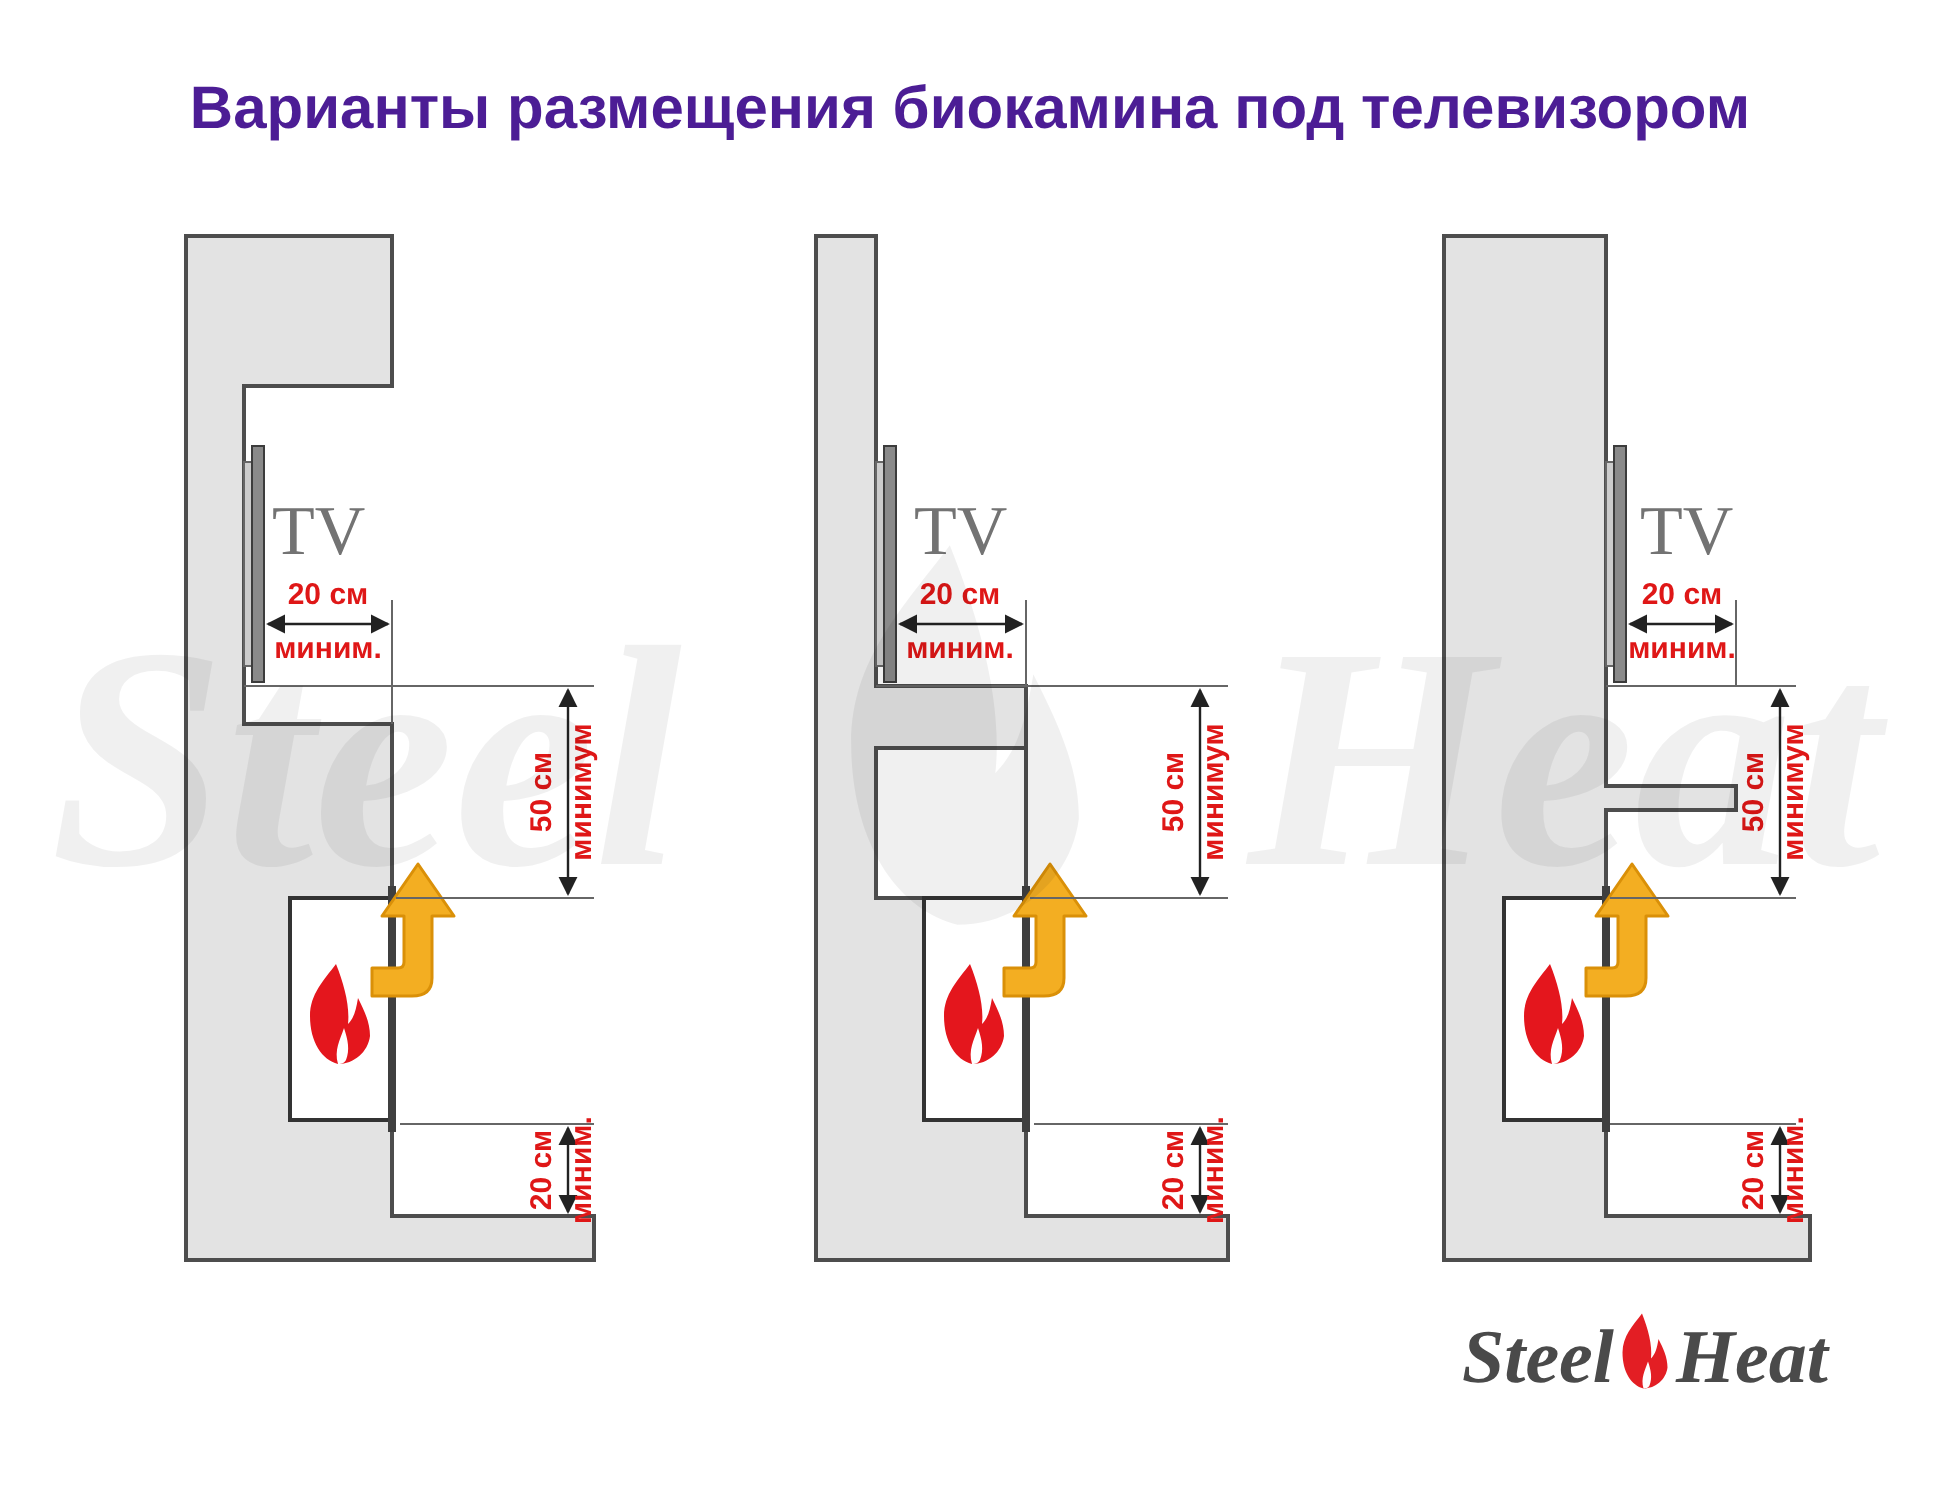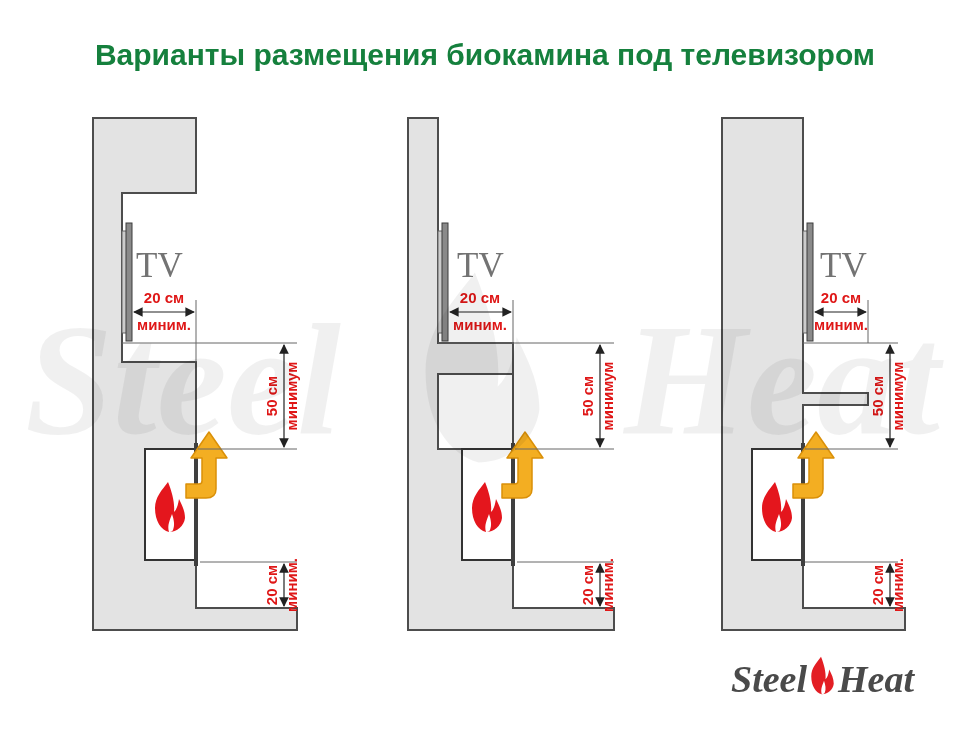--- a/index.html
+++ b/index.html
@@ -1,19 +1,19 @@
 <!DOCTYPE html>
 <html><head>
 <meta charset="utf-8">
 <style>
   html,body{margin:0;padding:0;background:#fff;}
   .canvas{position:relative;width:970px;height:754px;background:#ffffff;overflow:hidden;
           font-family:"Liberation Sans",sans-serif;}
   .title{position:absolute;left:0;top:38px;width:970px;text-align:center;
-         font-size:30px;font-weight:700;color:#15803d;letter-spacing:0;}
+         font-size:30px;font-weight:700;color:#4c1d95;letter-spacing:0;}
   
   .watermark{position:absolute;left:25px;top:272px;width:915px;height:215px;
              display:flex;align-items:center;justify-content:space-between;
              z-index:2;pointer-events:none;
              font-family:"Liberation Serif",serif;font-style:italic;font-weight:700;
              font-size:158px;color:rgba(0,0,0,0.06);white-space:nowrap;}
   .watermark svg{margin-top:-25px;}
   
   .diagram{position:absolute;top:112px;z-index:1;}
   .d1{left:58px;width:245px;height:527px;}

